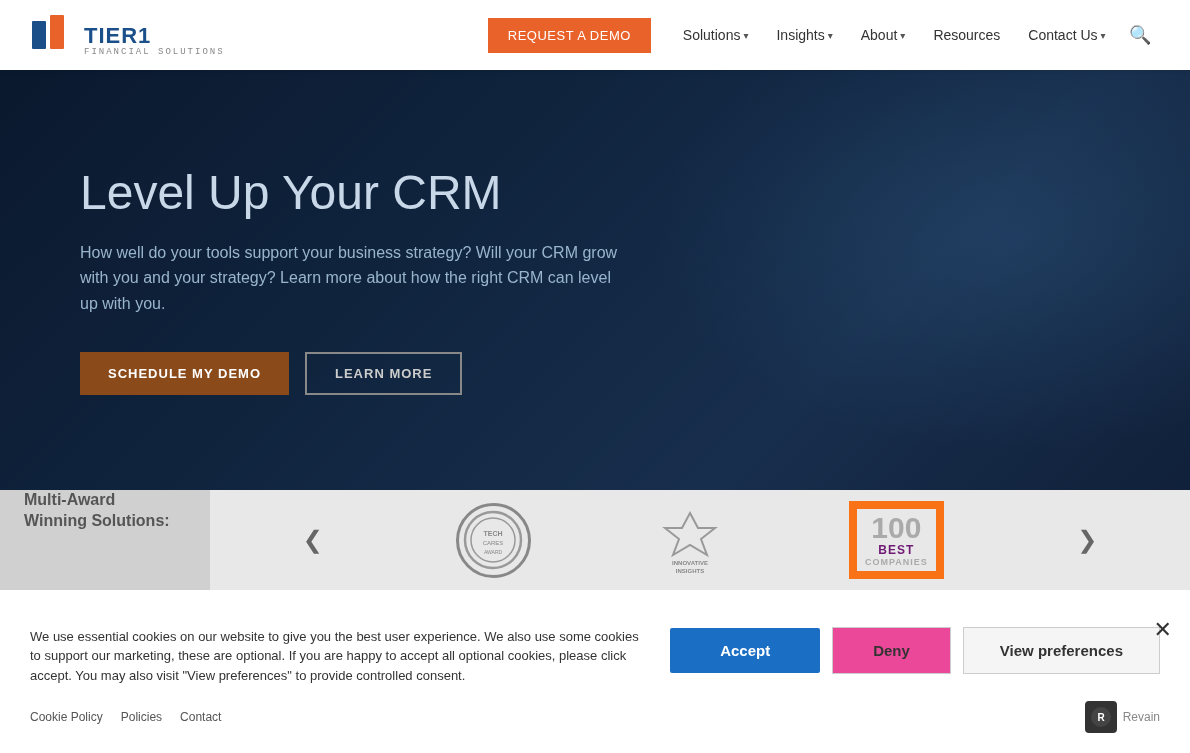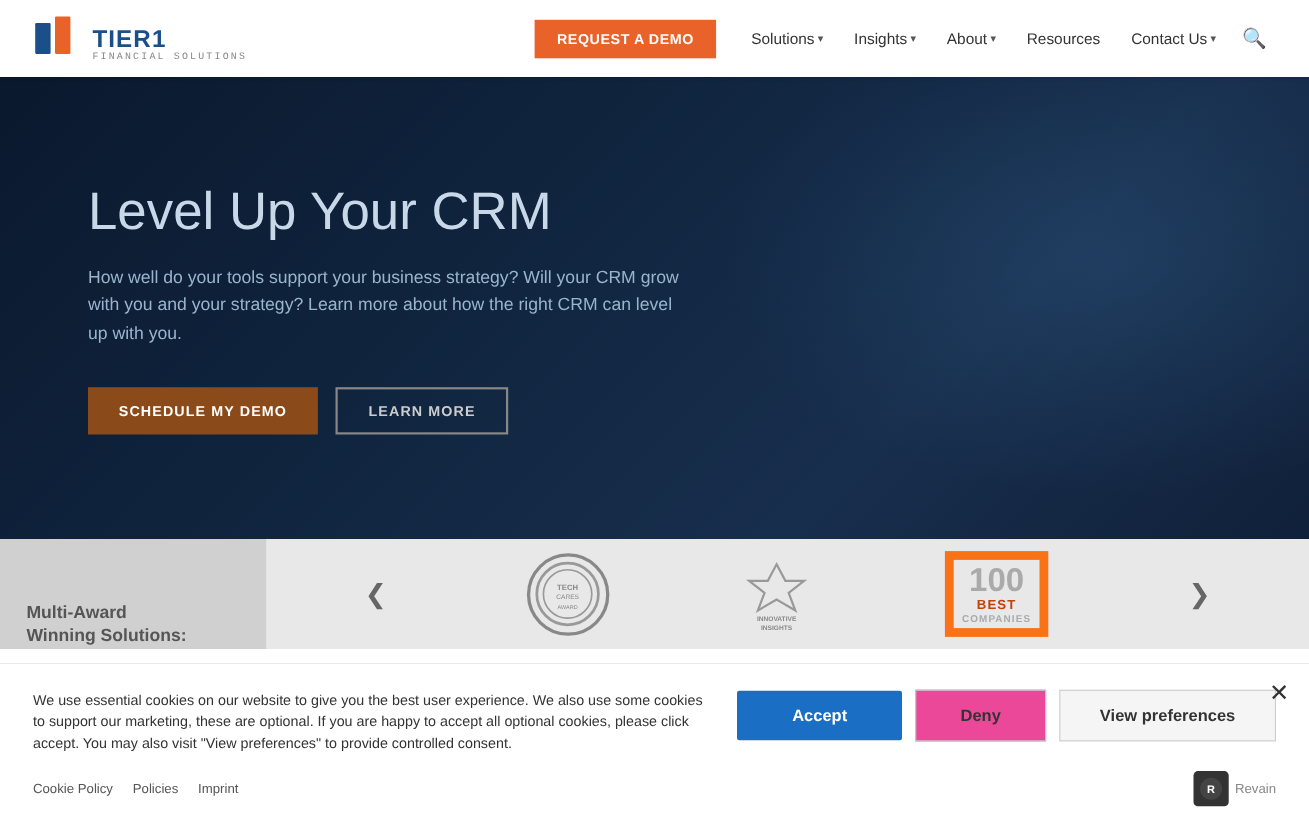--- a/index.html
+++ b/index.html
@@ -48,21 +48,21 @@
       display: flex;
       align-items: center;
       gap: 4px;
     }
     .nav-btn-demo {
       background: #e8622a;
       color: #fff;
       border: none;
       padding: 10px 20px;
       font-size: 13px;
-      font-weight: 700;
+      font-weight: 400;
       letter-spacing: 0.5px;
       cursor: pointer;
       margin-right: 16px;
       text-transform: uppercase;
     }
     .nav-item {
       display: flex;
       align-items: center;
       gap: 3px;
       padding: 8px 12px;
@@ -156,24 +156,24 @@
     
     .awards-strip {
       height: 100px;
       background: #e8e8e8;
       display: flex;
       align-items: center;
       position: relative;
     }
     .awards-label {
       background: #d0d0d0;
-      width: 242px;
+      width: 210px;
       height: 100%;
       display: flex;
-      align-items: flex-end;
+      align-items: flex-start;
       padding: 0 24px;
       flex-shrink: 0;
     }
     .awards-label-text {
       font-size: 16px;
       font-weight: 700;
       color: #555;
       line-height: 1.3;
     }
     .awards-carousel {
@@ -230,21 +230,21 @@
     }
     .badge-100-num {
       font-size: 30px;
       font-weight: 900;
       color: #aaa;
       line-height: 1;
     }
     .badge-100-best {
       font-size: 12px;
       font-weight: 700;
-      color: #c2410c;
+      color: #701a75;
       letter-spacing: 1px;
     }
     .badge-100-companies {
       font-size: 9px;
       font-weight: 700;
       color: #aaa;
       letter-spacing: 1px;
     }
 
     
@@ -463,21 +463,21 @@
       <div class="cookie-buttons">
         <button class="btn-accept">Accept</button>
         <button class="btn-deny">Deny</button>
         <button class="btn-viewpref">View preferences</button>
       </div>
     </div>
     <div class="cookie-footer">
       <div class="cookie-links">
         <a class="cookie-link">Cookie Policy</a>
         <a class="cookie-link">Policies</a>
-        <a class="cookie-link">Imprint</a>
+        <a class="cookie-link">Contact</a>
       </div>
       <div class="revain-badge">
         <div class="revain-icon">
           <svg width="22" height="22" viewBox="0 0 22 22">
             <circle cx="11" cy="11" r="10" fill="#444"></circle>
             <text x="11" y="15" text-anchor="middle" font-size="10" fill="#fff" font-weight="700">R</text>
           </svg>
         </div>
         <span>Revain</span>
       </div>

